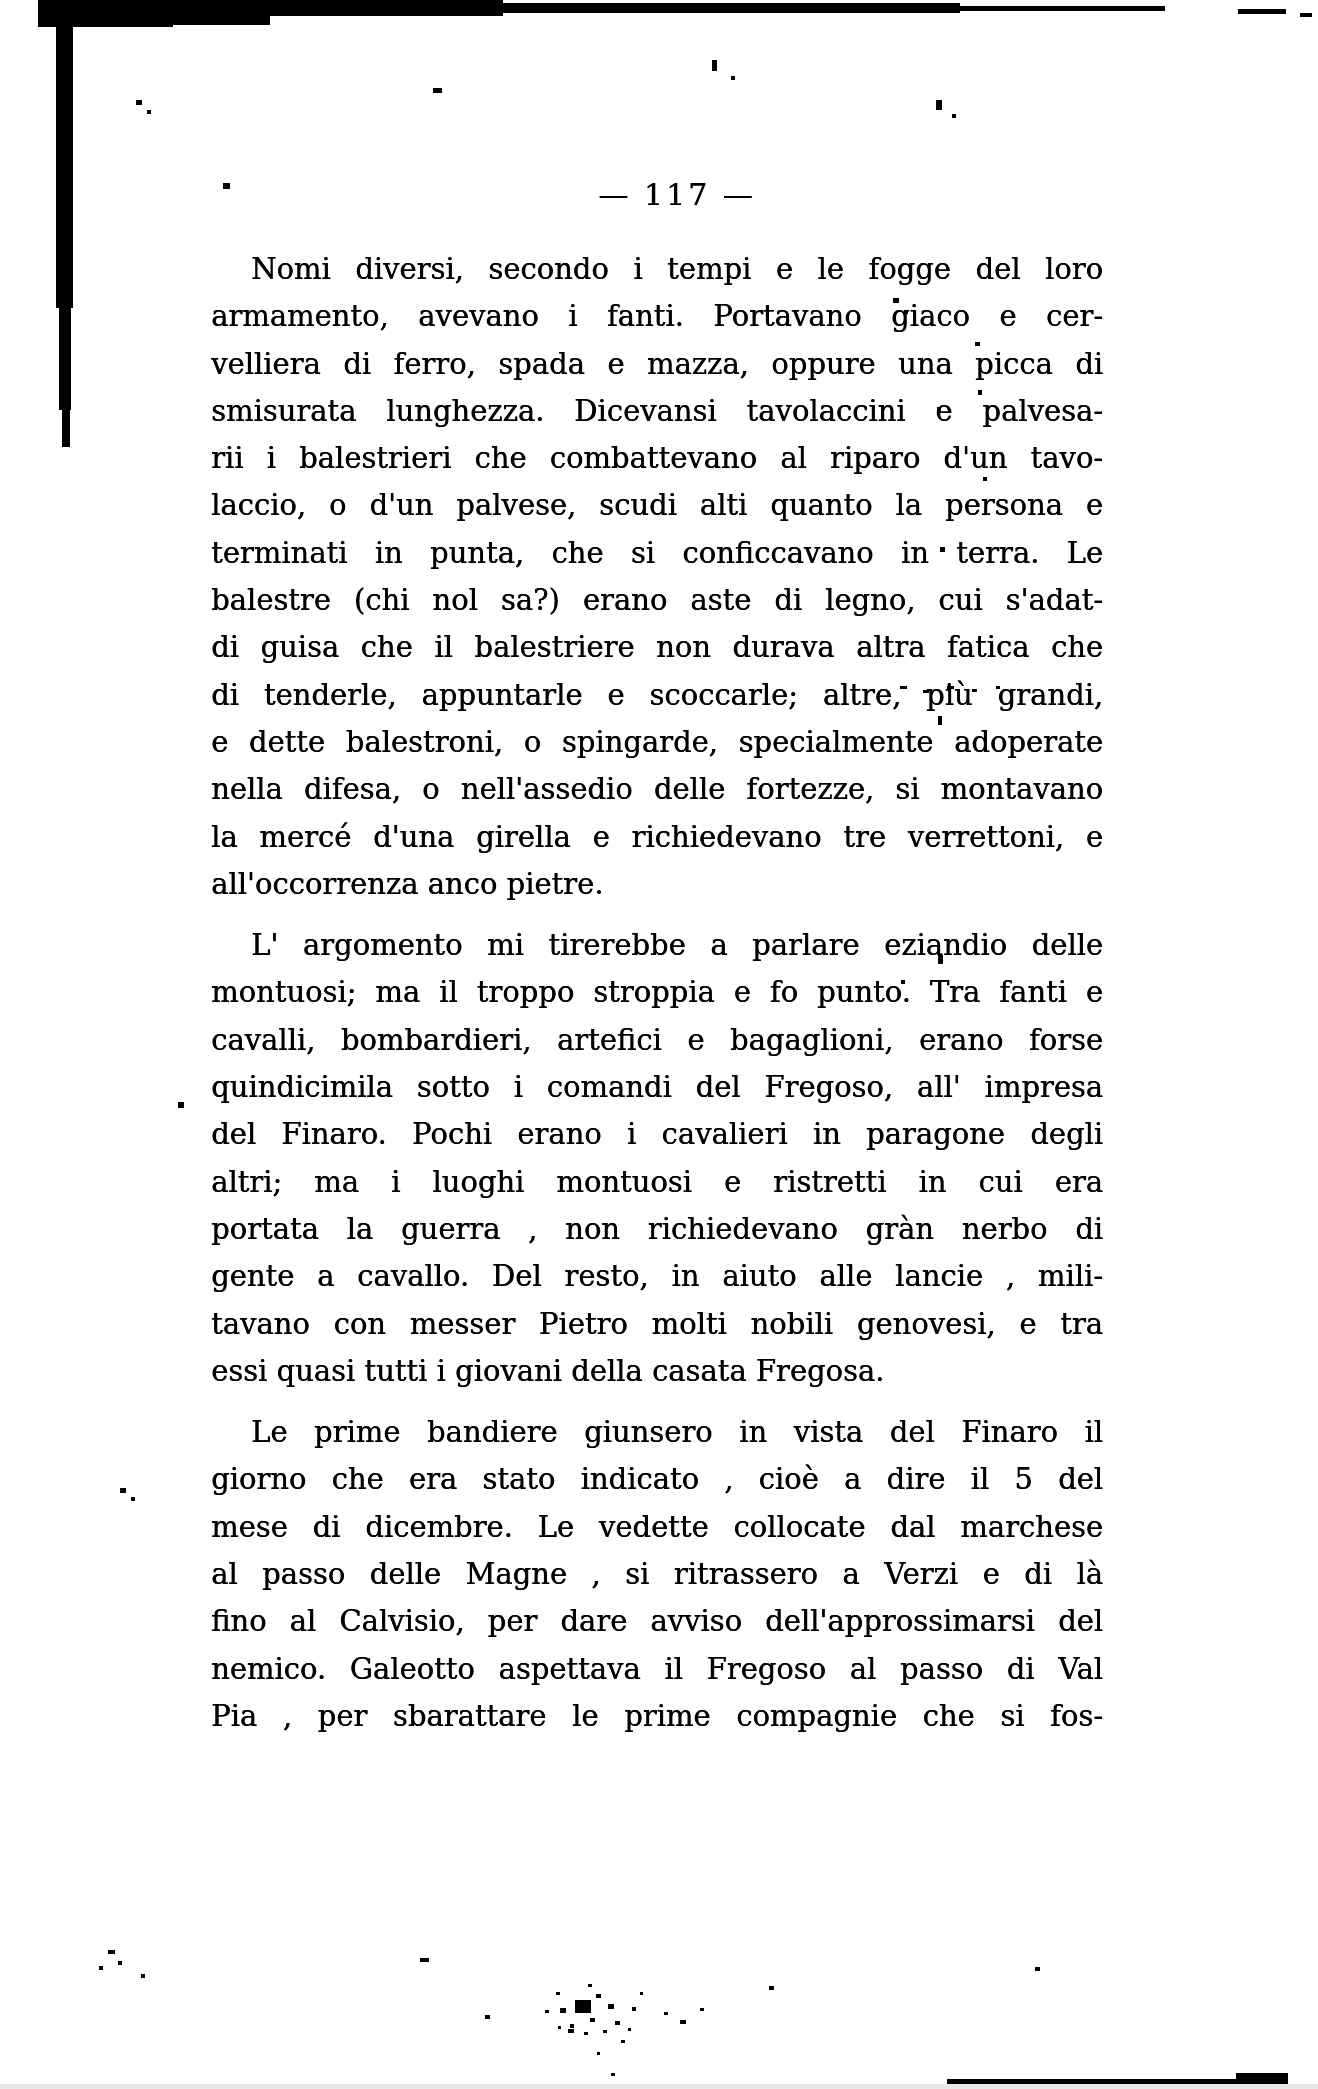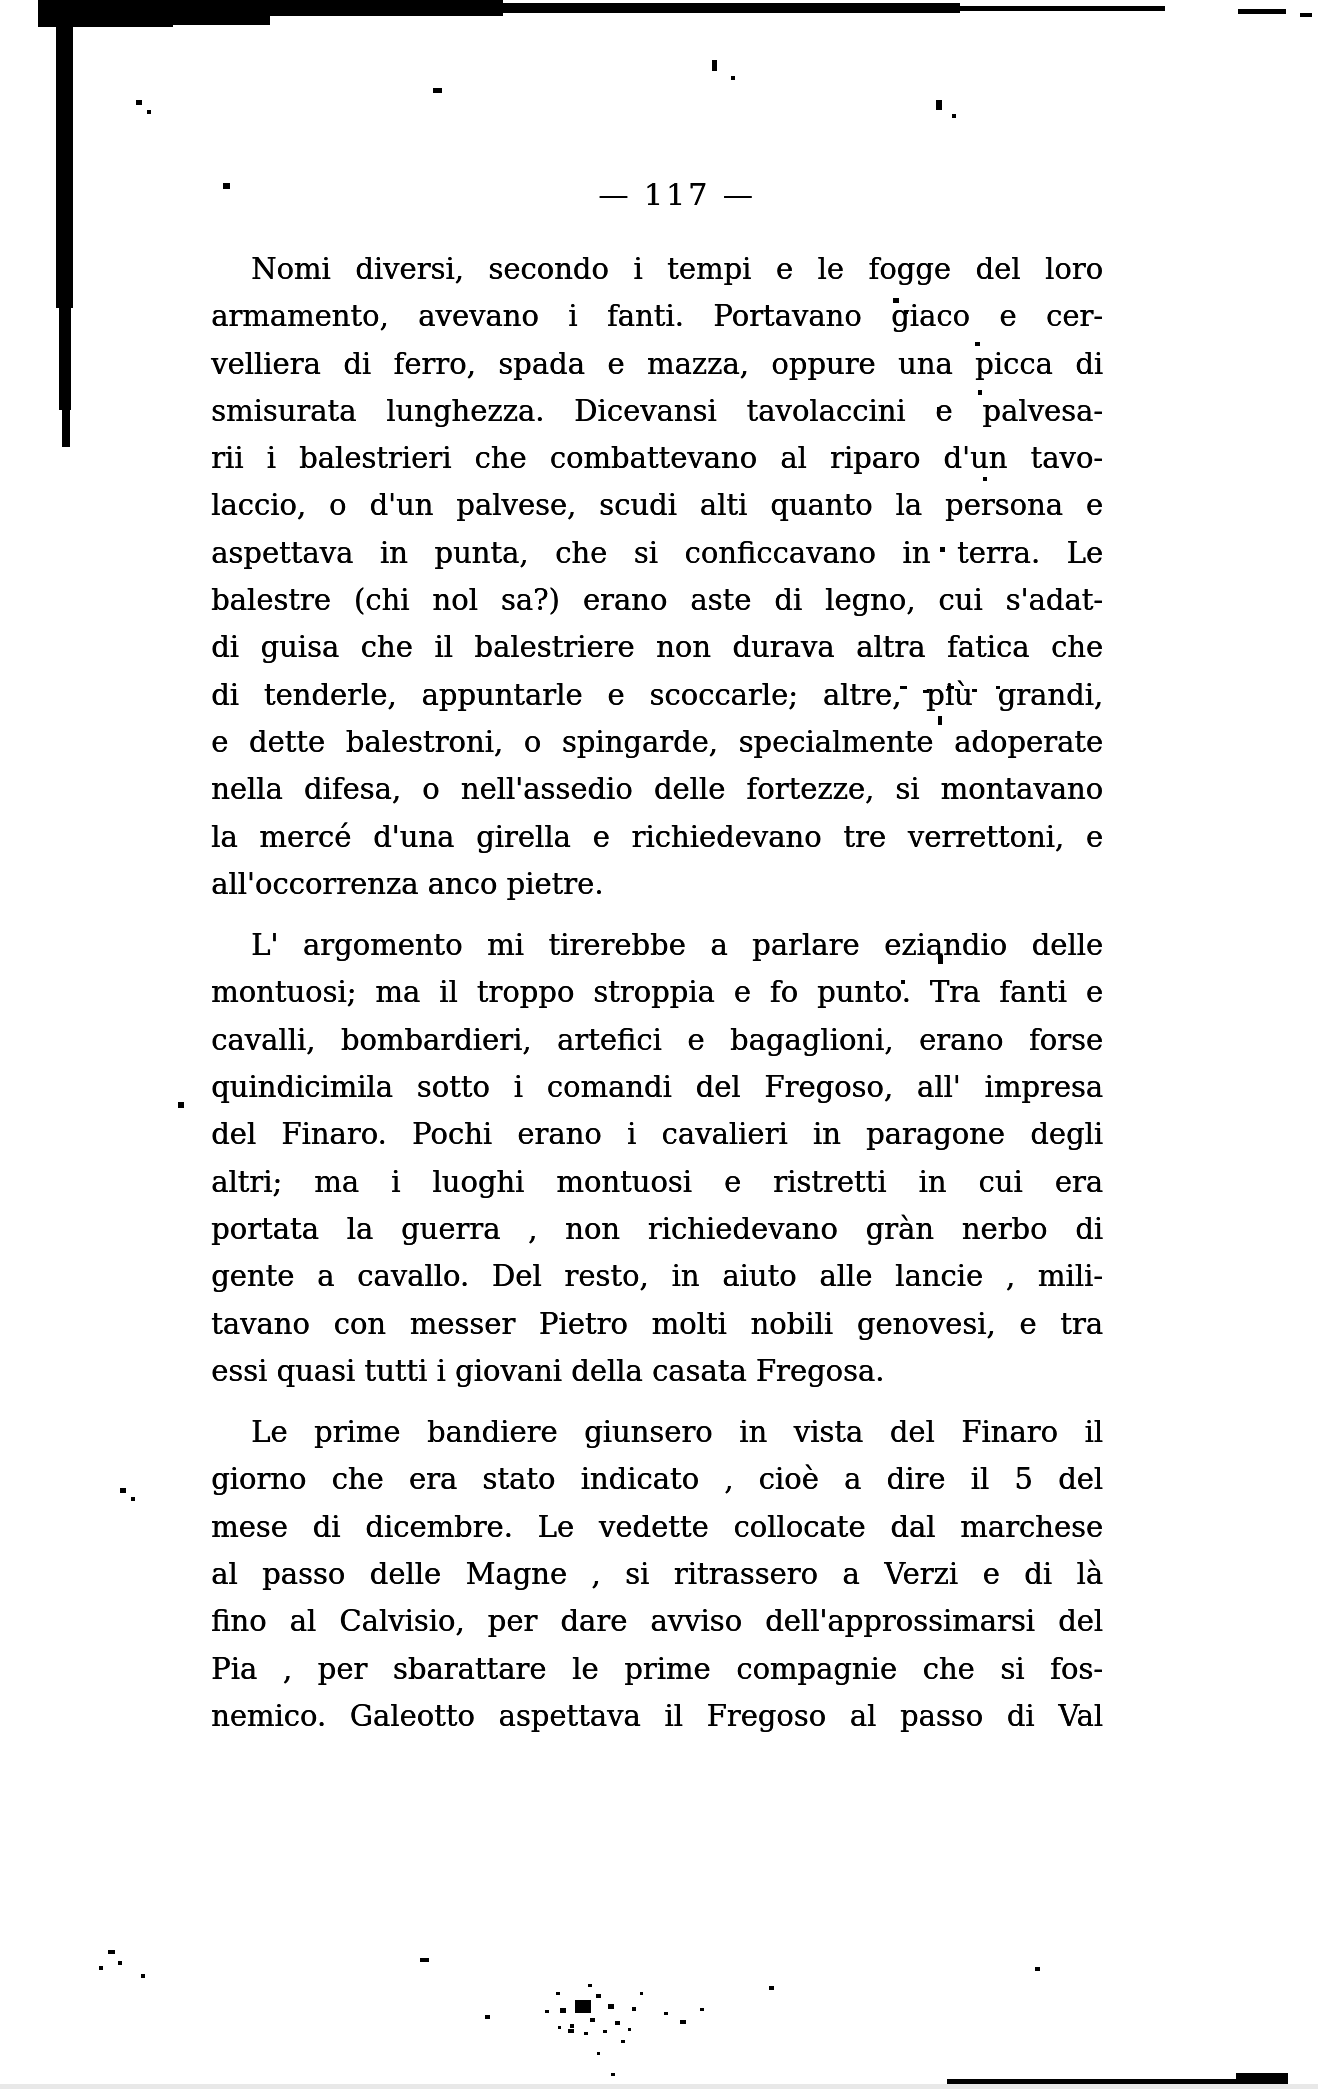--- a/index.html
+++ b/index.html
@@ -50,21 +50,21 @@
 
   <div class="text">
 
     <div class="para">
       <div class="line indent">Nomi diversi, secondo i tempi e le fogge del loro</div>
       <div class="line">armamento, avevano i fanti. Portavano giaco e cer-</div>
       <div class="line">velliera di ferro, spada e mazza, oppure una picca di</div>
       <div class="line">smisurata lunghezza. Dicevansi tavolaccini e palvesa-</div>
       <div class="line">rii i balestrieri che combattevano al riparo d'un tavo-</div>
       <div class="line">laccio, o d'un palvese, scudi alti quanto la persona e</div>
-      <div class="line">aspettava in punta, che si conficcavano in terra. Le</div>
+      <div class="line">terminati in punta, che si conficcavano in terra. Le</div>
       <div class="line">balestre (chi nol sa?) erano aste di legno, cui s'adat-</div>
       <div class="line">di guisa che il balestriere non durava altra fatica che</div>
       <div class="line">di tenderle, appuntarle e scoccarle; altre, più grandi,</div>
       <div class="line">e dette balestroni, o spingarde, specialmente adoperate</div>
       <div class="line">nella difesa, o nell'assedio delle fortezze, si montavano</div>
       <div class="line">la mercé d'una girella e richiedevano tre verrettoni, e</div>
       <div class="line plast">all'occorrenza anco pietre.</div>
     </div>
 
     <div class="para">
@@ -79,22 +79,22 @@
       <div class="line">tavano con messer Pietro molti nobili genovesi, e tra</div>
       <div class="line plast">essi quasi tutti i giovani della casata Fregosa.</div>
     </div>
 
     <div class="para">
       <div class="line indent">Le prime bandiere giunsero in vista del Finaro il</div>
       <div class="line">giorno che era stato indicato , cioè a dire il 5 del</div>
       <div class="line">mese di dicembre. Le vedette collocate dal marchese</div>
       <div class="line">al passo delle Magne , si ritrassero a Verzi e di là</div>
       <div class="line">fino al Calvisio, per dare avviso dell'approssimarsi del</div>
+      <div class="line">nemico. Galeotto aspettava il Fregoso al passo di Val</div>
       <div class="line">Pia , per sbarattare le prime compagnie che si fos-</div>
-      <div class="line">nemico. Galeotto aspettava il Fregoso al passo di Val</div>
     </div>
 
   </div>
 <div class="ink" style="left: 38px; top: 0px; width: 465px; height: 16px; background: rgb(0, 0, 0);"></div>
     <div class="ink" style="left: 38px; top: 0px; width: 135px; height: 27px; background: rgb(0, 0, 0);"></div>
     <div class="ink" style="left: 140px; top: 14px; width: 130px; height: 11px; background: rgb(0, 0, 0);"></div>
     <div class="ink" style="left: 495px; top: 3px; width: 465px; height: 10px; background: rgb(0, 0, 0);"></div>
     <div class="ink" style="left: 955px; top: 6px; width: 210px; height: 5px; background: rgb(0, 0, 0);"></div>
     <div class="ink" style="left: 1238px; top: 9px; width: 48px; height: 5px; background: rgb(0, 0, 0);"></div>
     <div class="ink" style="left: 1300px; top: 13px; width: 12px; height: 4px; background: rgb(0, 0, 0);"></div>

